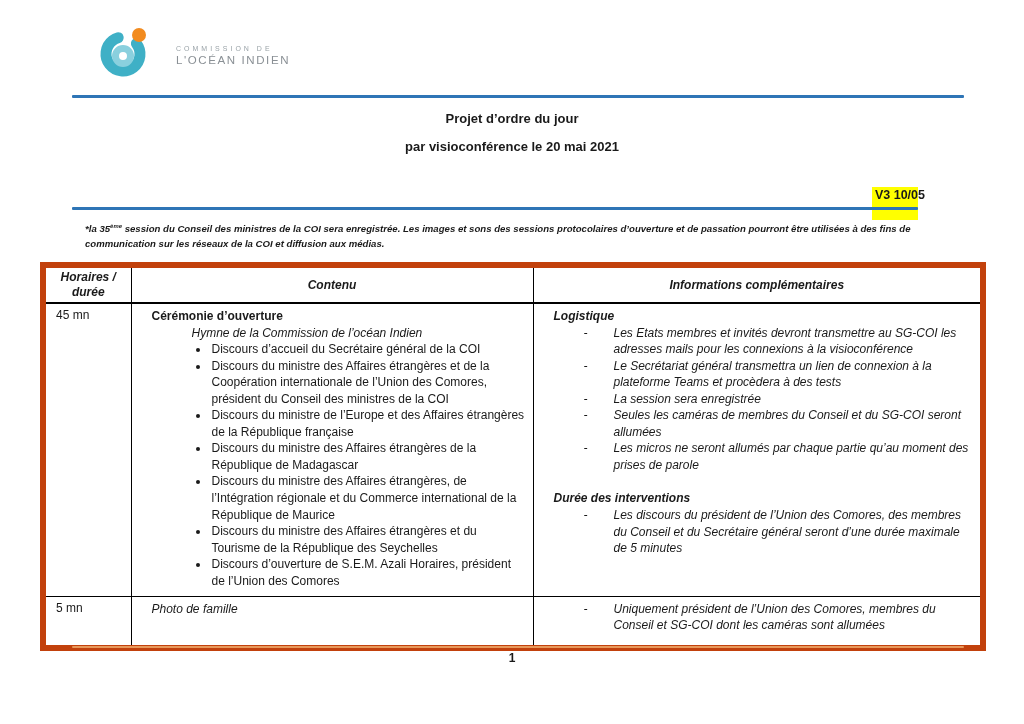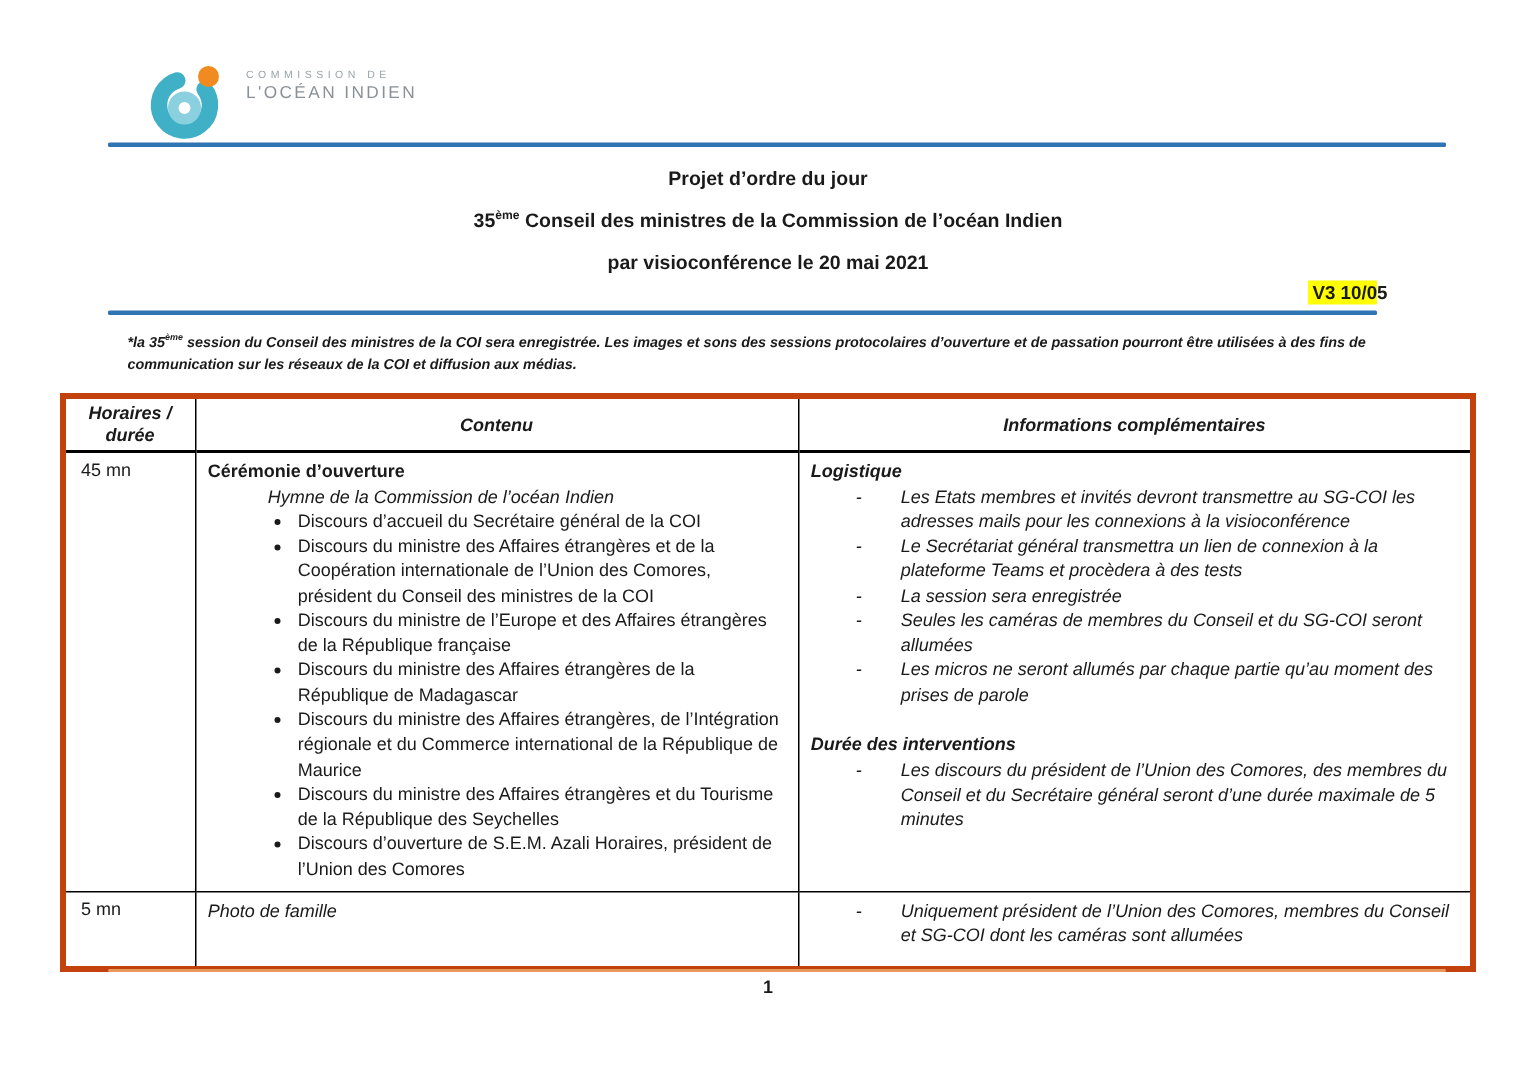--- a/index.html
+++ b/index.html
@@ -4,61 +4,61 @@
 <style>
   * { margin:0; padding:0; box-sizing:border-box; }
   html,body { background:#fff; }
   body {
     width:1024px; height:724px; position:relative; overflow:hidden;
     font-family:"Liberation Sans", sans-serif; color:#1a1a1a;
   }
   .page { position:absolute; inset:0; background:#ffffff; }
 
   
-  .logo-wrap { position:absolute; left:98px; top:41px; display:flex; align-items:flex-start; gap:12px; }
+  .logo-wrap { position:absolute; left:98px; top:25px; display:flex; align-items:center; gap:24px; }
   .logo-text { display:flex; flex-direction:column; gap:2px; padding-top:6px; }
   .logo-line1 { font-size:7px; letter-spacing:3px; color:#9aa3a8; }
   .logo-line2 { font-size:11.5px; letter-spacing:1.6px; color:#8a9095; }
 
   .rule { position:absolute; height:3px; background:#2e75b6; border-radius:1px; }
   .rule-top { left:72px; top:95px; width:892px; }
   .rule-mid { left:72px; top:207px; width:846px; }
   .rule-footer { left:72px; top:646px; width:892px; height:2px; background:#e8995b; }
 
   
   .title-block { position:absolute; left:0; top:111px; width:1024px; text-align:center; }
   .title-line { font-size:13px; font-weight:bold; margin-bottom:13px; }
   sup.sp { font-size:0.62em; vertical-align:super; line-height:0; }
   .pre { white-space:pre-wrap; }
 
   .version { position:absolute; top:188px; right:99px; font-size:12.5px; font-weight:bold; }
-  .version .hl { background:#ffff00; padding:1px 0 1px 3px; }
+  .version .hl { background:#ffff00; padding:1px 0 18px 3px; }
 
   
   .footnote {
     position:absolute; left:85px; top:222px; width:882px;
     font-size:9.6px; font-weight:bold; font-style:italic; line-height:1.55;
   }
 
   
   table.agenda {
     position:absolute; left:40px; top:262px; width:940px;
     border-collapse:collapse; table-layout:fixed;
     font-size:12px;
   }
   table.agenda th, table.agenda td { border:1px solid #000; vertical-align:top; }
-  table.agenda { border:4px solid #c2410c; }
+  table.agenda { border:6px solid #c2410c; }
   table.agenda th {
     font-weight:bold; font-style:italic; text-align:center; vertical-align:middle;
     height:33px; padding:2px 4px; border-bottom:2px solid #000; line-height:1.25;
   }
   col.c1 { width:88px; } col.c2 { width:402px; } col.c3 { width:450px; }
 
   td.dur { padding:4px 4px 4px 10px; }
-  td.cell { padding:4px 8px 6px 8px; line-height:1.38; }
+  td.cell { padding:4px 8px 6px 20px; line-height:1.38; }
   .row1 td { height:293px; }
   .row2 td { height:52px; }
 
   .c-title { font-weight:bold; }
   .c-sub   { font-style:italic;margin-left:40px; }
   ul.blist { list-style:disc; margin:0; padding-left:58px; }
   ul.blist li { padding-left:2px; }
 
   .info { font-style:italic; }
   .info-head { font-weight:bold; font-style:italic; }
@@ -86,21 +86,20 @@
     <div class="logo-text">
       <span class="logo-line1">COMMISSION DE</span>
       <span class="logo-line2">L'OCÉAN INDIEN</span>
     </div>
   </div>
 
   <div class="rule rule-top"></div>
 
   <div class="title-block">
     <div class="title-line">Projet d’ordre du jour</div>
-    <div class="title-line"><span class="pre">35</span><sup class="sp">ème</sup><span class="pre"> Conseil des ministres de la Commission de l’océan Indien</span></div>
     <div class="title-line">par visioconférence le 20 mai 2021</div>
   </div>
 
   <div class="version"><span class="hl">V3 10/0</span><span>5</span></div>
 
   <div class="rule rule-mid"></div>
 
   <div class="footnote"><span class="pre">*la 35</span><sup class="sp">ème</sup><span class="pre"> session du Conseil des ministres de la COI sera enregistrée. Les images et sons des sessions protocolaires d’ouverture et de passation pourront être utilisées à des fins de communication sur les réseaux de la COI et diffusion aux médias.</span></div>
 
   <table class="agenda">

